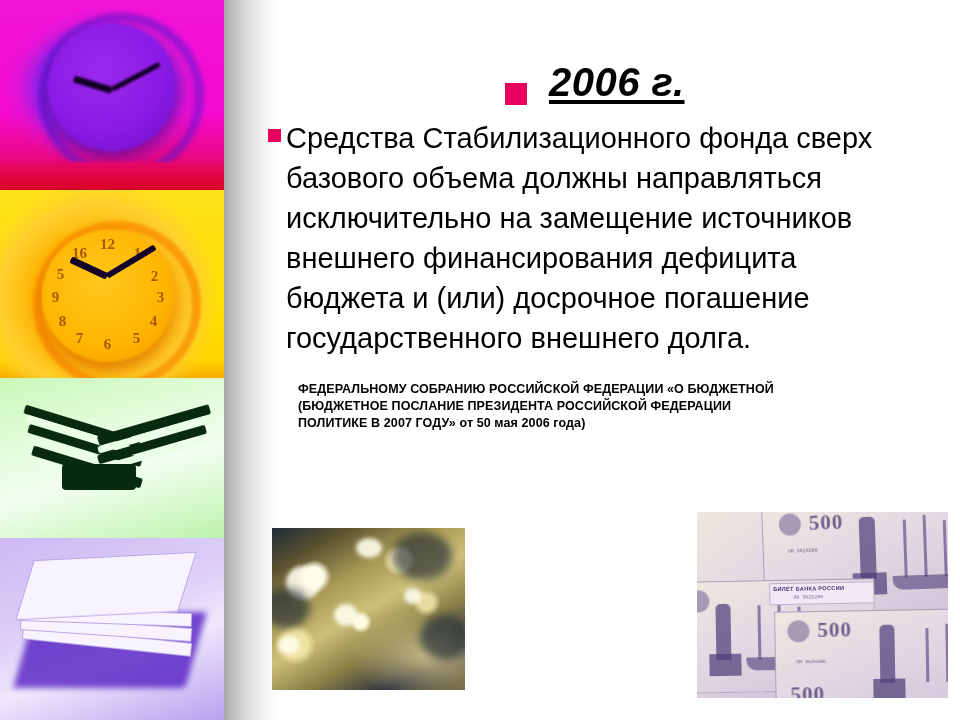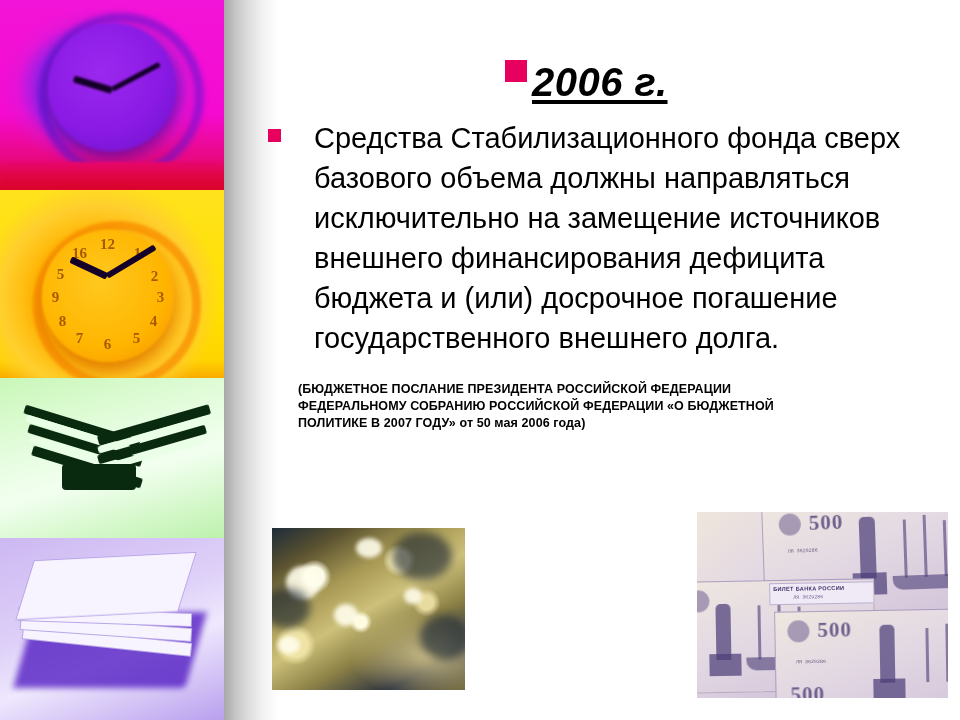--- a/index.html
+++ b/index.html
@@ -59,27 +59,27 @@
   .panel-paper-purple .sheet{position:absolute;background:#f7f4ff;border:1px solid #b9a6e8;filter:blur(.2px);}
   .panel-paper-purple .shadow{position:absolute;background:#4a12c0;filter:blur(3px);opacity:.75;border-radius:3px;}
 
   
   .strip-fade{position:absolute;left:224px;top:0;width:54px;height:720px;
     background:linear-gradient(90deg,#a8a8a8 0%,#c6c6c6 22%,#dedede 46%,#f2f2f2 72%,#ffffff 100%);}
 
   
   .content{position:absolute;left:262px;top:0;width:698px;height:720px;}
 
-  .title-row{position:absolute;left:243px;top:60px;display:flex;align-items:flex-start;gap:5px;}
+  .title-row{position:absolute;left:243px;top:60px;display:flex;align-items:flex-end;gap:22px;}
   .bullet-sq{width:22px;height:22px;background:#e8005f;flex:0 0 auto;}
   .bullet-sq.small{width:13px;height:13px;}
   .slide-title{font-size:40px;font-weight:bold;font-style:italic;color:#000;
     text-decoration:underline;text-underline-offset:4px;letter-spacing:.5px;white-space:nowrap;}
 
-  .body-row{position:absolute;left:6px;top:118px;width:690px;display:flex;gap:33px;}
+  .body-row{position:absolute;left:6px;top:118px;width:690px;display:flex;gap:5px;}
   .body-text{font-size:29px;line-height:40px;color:#000;width:610px;}
   .body-text p{margin:0;}
 
   .citation{position:absolute;left:36px;top:381px;width:610px;
     font-size:12.5px;line-height:17px;font-weight:bold;color:#000;letter-spacing:.1px;}
   .citation p{margin:0;white-space:nowrap;}
 
   
   .photo{position:absolute;overflow:hidden;}
 
@@ -176,22 +176,22 @@
     </div>
 
     <div class="body-row">
       <span class="bullet-sq small" style="margin-top:11px;"></span>
       <div class="body-text">
         <p>Средства Стабилизационного фонда сверх базового объема должны направляться исключительно на замещение источников внешнего финансирования дефицита бюджета и (или) досрочное погашение государственного внешнего долга.</p>
       </div>
     </div>
 
     <div class="citation">
+      <p>ФЕДЕРАЛЬНОМУ СОБРАНИЮ РОССИЙСКОЙ ФЕДЕРАЦИИ «О БЮДЖЕТНОЙ</p>
       <p>(БЮДЖЕТНОЕ ПОСЛАНИЕ ПРЕЗИДЕНТА РОССИЙСКОЙ ФЕДЕРАЦИИ</p>
-      <p>ФЕДЕРАЛЬНОМУ СОБРАНИЮ РОССИЙСКОЙ ФЕДЕРАЦИИ «О БЮДЖЕТНОЙ</p>
       <p>ПОЛИТИКЕ В 2007 ГОДУ» от 50 мая 2006 года)</p>
     </div>
 
   </div>
 
   <div class="photo photo-coins">
     <span class="glint" style="left:14px;top:38px;width:34px;height:34px;"></span>
     <span class="glint" style="left:62px;top:76px;width:24px;height:22px;"></span>
     <span class="glint" style="left:84px;top:10px;width:26px;height:20px;"></span>
     <span class="glint" style="left:6px;top:108px;width:22px;height:18px;"></span>

